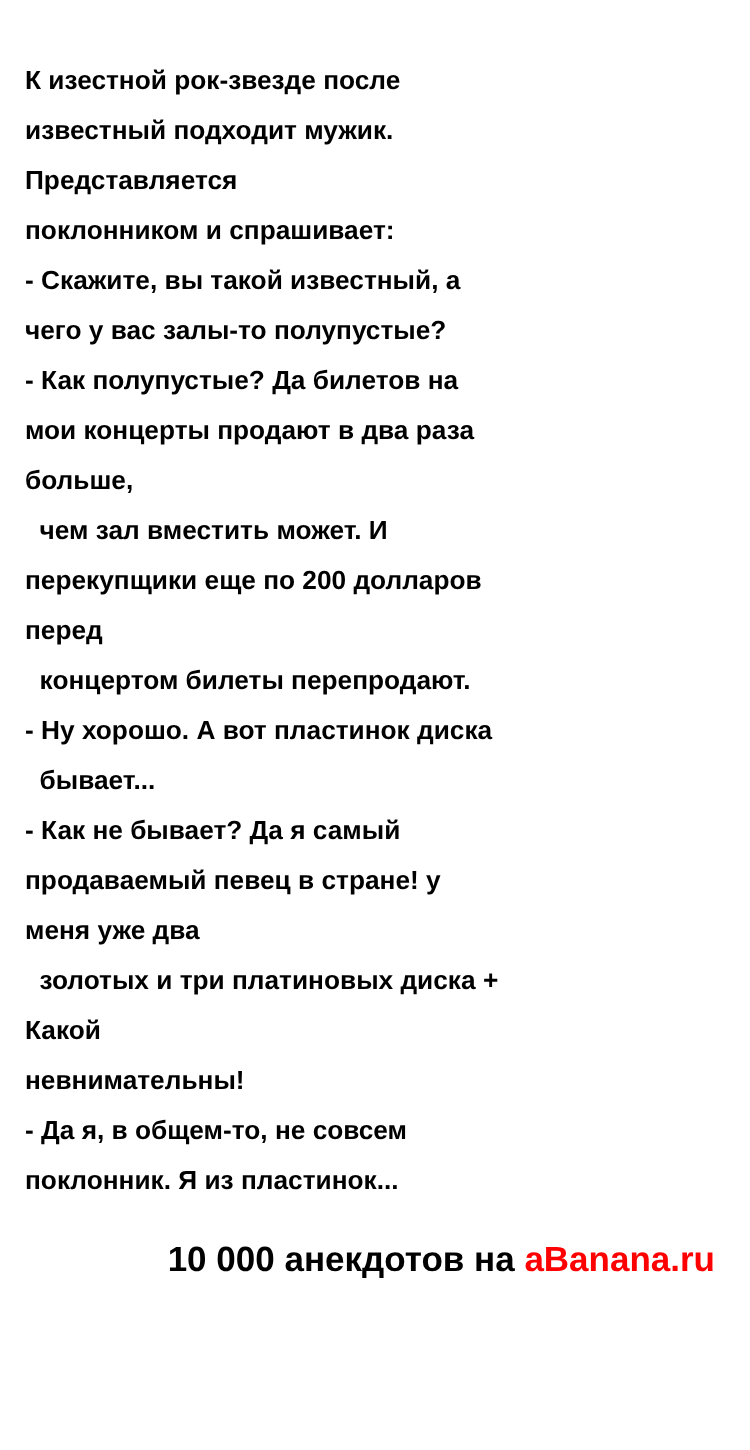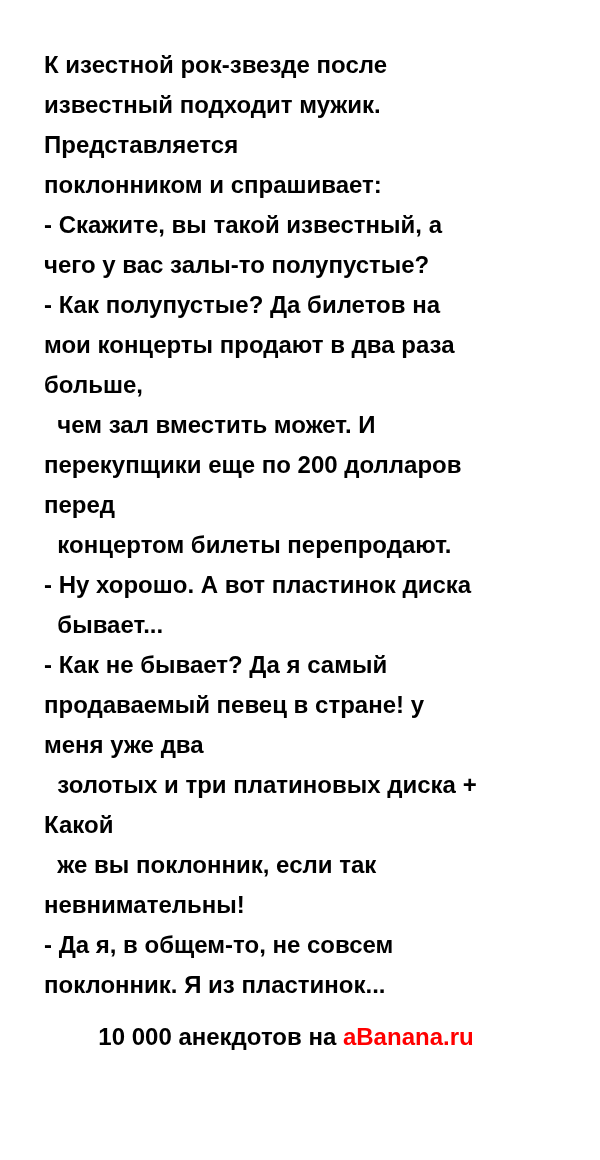--- a/index.html
+++ b/index.html
@@ -9,33 +9,33 @@
   }
   body {
     width: 600px;
     height: 1160px;
     overflow: hidden;
     font-family: "Liberation Sans", sans-serif;
     font-weight: 700;
     color: #000000;
   }
   .joke-content {
-    padding: 45px 18px 0 44px;
-    font-size: 24px;
+    padding: 45px 18px 0 20px;
+    font-size: 21px;
     line-height: 40px;
   }
   .joke-line {
     white-space: pre-wrap;
     min-height: 40px;
   }
   .footer {
-    margin-top: 12px;
+    margin-top: 23px;
     padding-right: 28px;
-    text-align: center;
-    font-size: 24px;
+    text-align: right;
+    font-size: 28px;
     line-height: 40px;
     white-space: pre-wrap;
   }
   .footer .site-link {
     color: #ff0000;
     text-decoration: none;
   }
 </style>
 </head>
 <body>
@@ -54,19 +54,18 @@
   <div class="joke-line">перекупщики еще по 200 долларов</div>
   <div class="joke-line">перед</div>
   <div class="joke-line">  концертом билеты перепродают.</div>
   <div class="joke-line">- Ну хорошо. А вот пластинок диска</div>
   <div class="joke-line">  бывает...</div>
   <div class="joke-line">- Как не бывает? Да я самый</div>
   <div class="joke-line">продаваемый певец в стране! у</div>
   <div class="joke-line">меня уже два</div>
   <div class="joke-line">  золотых и три платиновых диска +</div>
   <div class="joke-line">Какой</div>
-  <div class="joke-line">  же вы поклонник, если так</div>
   <div class="joke-line">невнимательны!</div>
   <div class="joke-line">- Да я, в общем-то, не совсем</div>
   <div class="joke-line">поклонник. Я из пластинок...</div>
 </div>
 
 <div class="footer"><span>10 000 анекдотов на </span><span class="site-link">aBanana.ru</span></div>
 
 </body></html>

